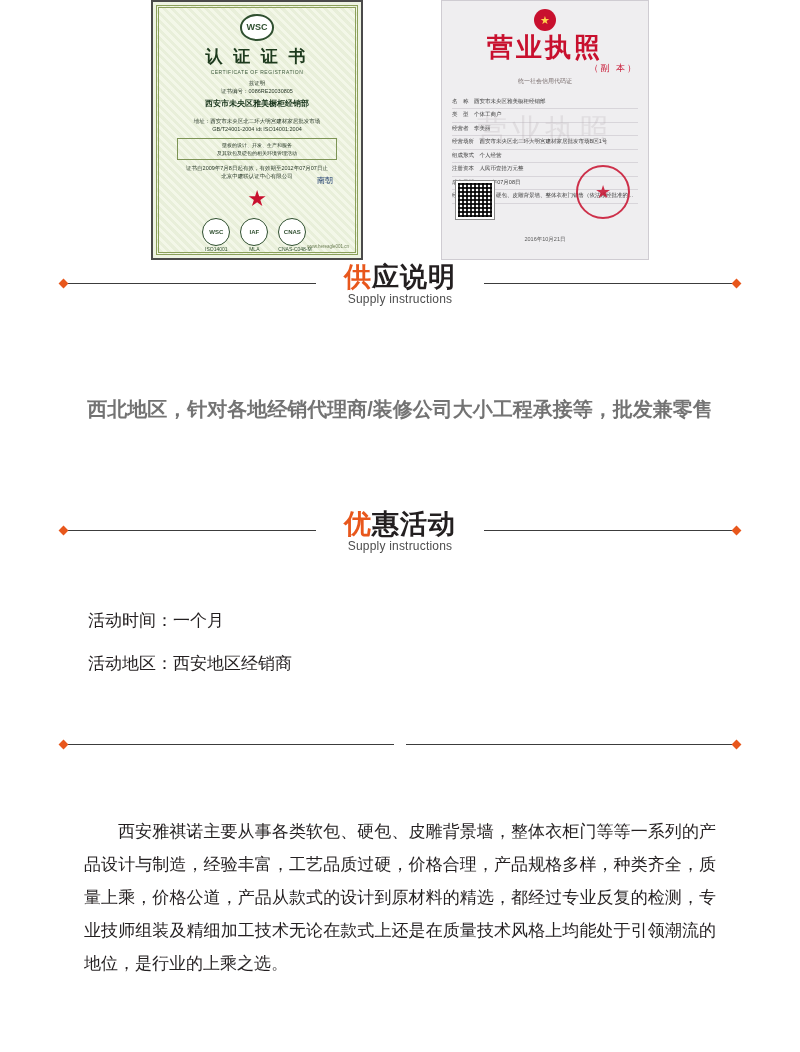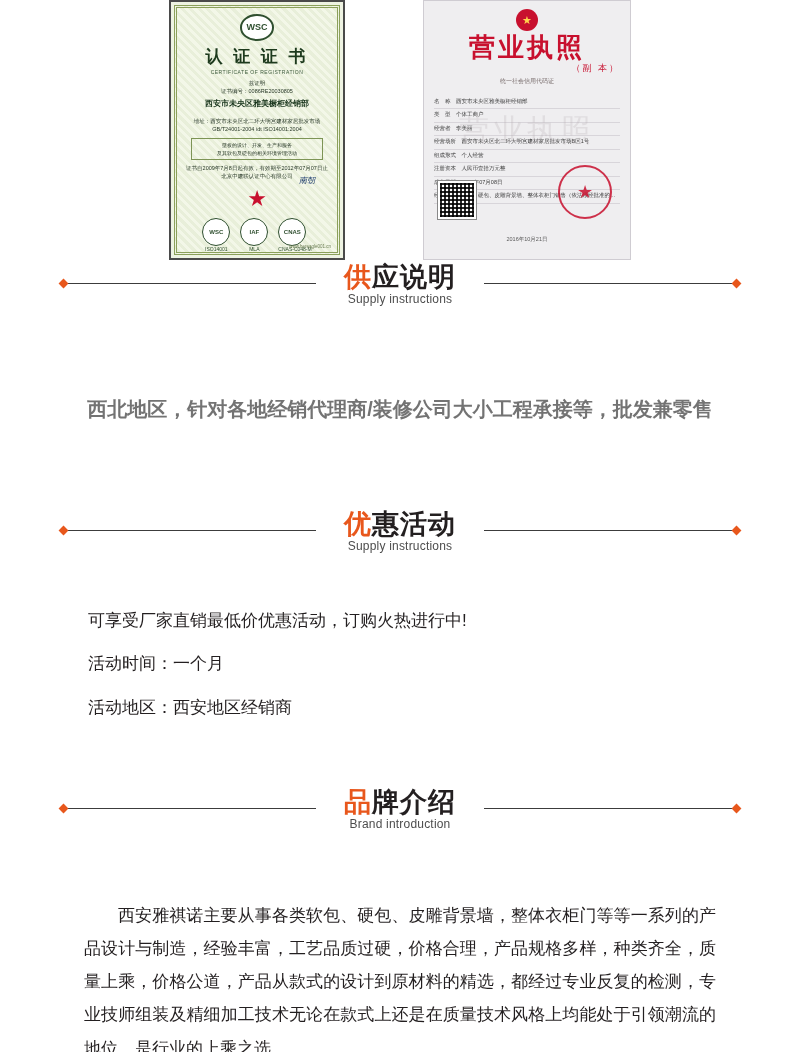--- a/index.html
+++ b/index.html
@@ -26,21 +26,21 @@
     box-sizing: border-box;
   }
 
   .cert {
     position: relative;
     overflow: hidden;
   }
 
   
   .cert-iso {
-    width: 176px;
+    width: 212px;
     height: 260px;
     border: 2px solid #4a4a4a;
     background: #eef3e2;
     box-sizing: border-box;
     padding: 3px;
   }
   .cert-iso-inner {
     width: 100%;
     height: 100%;
     border: 3px double #8ba05a;
@@ -102,21 +102,20 @@
     text-align: center;
   }
   .cert-star {
     color: #c8102e;
     font-size: 22px;
     margin-top: 6px;
   }
   .cert-sign {
     font-size: 8px;
     color: #1b3a6b;
-    font-style: italic;
     position: absolute;
     right: 22px;
     bottom: 66px;
   }
   .cert-marks {
     display: flex;
     gap: 10px;
     align-items: center;
     justify-content: center;
     margin-top: 6px;
@@ -392,29 +391,24 @@
 <div class="section-head" style="margin-top:86px">
   <div class="sh-rule left"></div>
   <div class="sh-center">
     <div class="sh-cn"><span class="accent">优</span><span>惠活动</span></div>
     <div class="sh-en">Supply instructions</div>
   </div>
   <div class="sh-rule right"></div>
 </div>
 
 <div class="promo">
-  <p>可享受厂家直销最低价优惠活动，订购火热进行中!</p>
   <p>活动时间：一个月</p>
   <p>活动地区：西安地区经销商</p>
 </div>
 
 <div class="section-head" style="margin-top:58px">
   <div class="sh-rule left"></div>
-  <div class="sh-center">
-    <div class="sh-cn"><span class="accent">品</span><span>牌介绍</span></div>
-    <div class="sh-en">Brand introduction</div>
-  </div>
   <div class="sh-rule right"></div>
 </div>
 
 <div class="brand-body">
   <p>西安雅祺诺主要从事各类软包、硬包、皮雕背景墙，整体衣柜门等等一系列的产品设计与制造，经验丰富，工艺品质过硬，价格合理，产品规格多样，种类齐全，质量上乘，价格公道，产品从款式的设计到原材料的精选，都经过专业反复的检测，专业技师组装及精细加工技术无论在款式上还是在质量技术风格上均能处于引领潮流的地位，是行业的上乘之选。</p>
 </div>
 
 </body></html>

